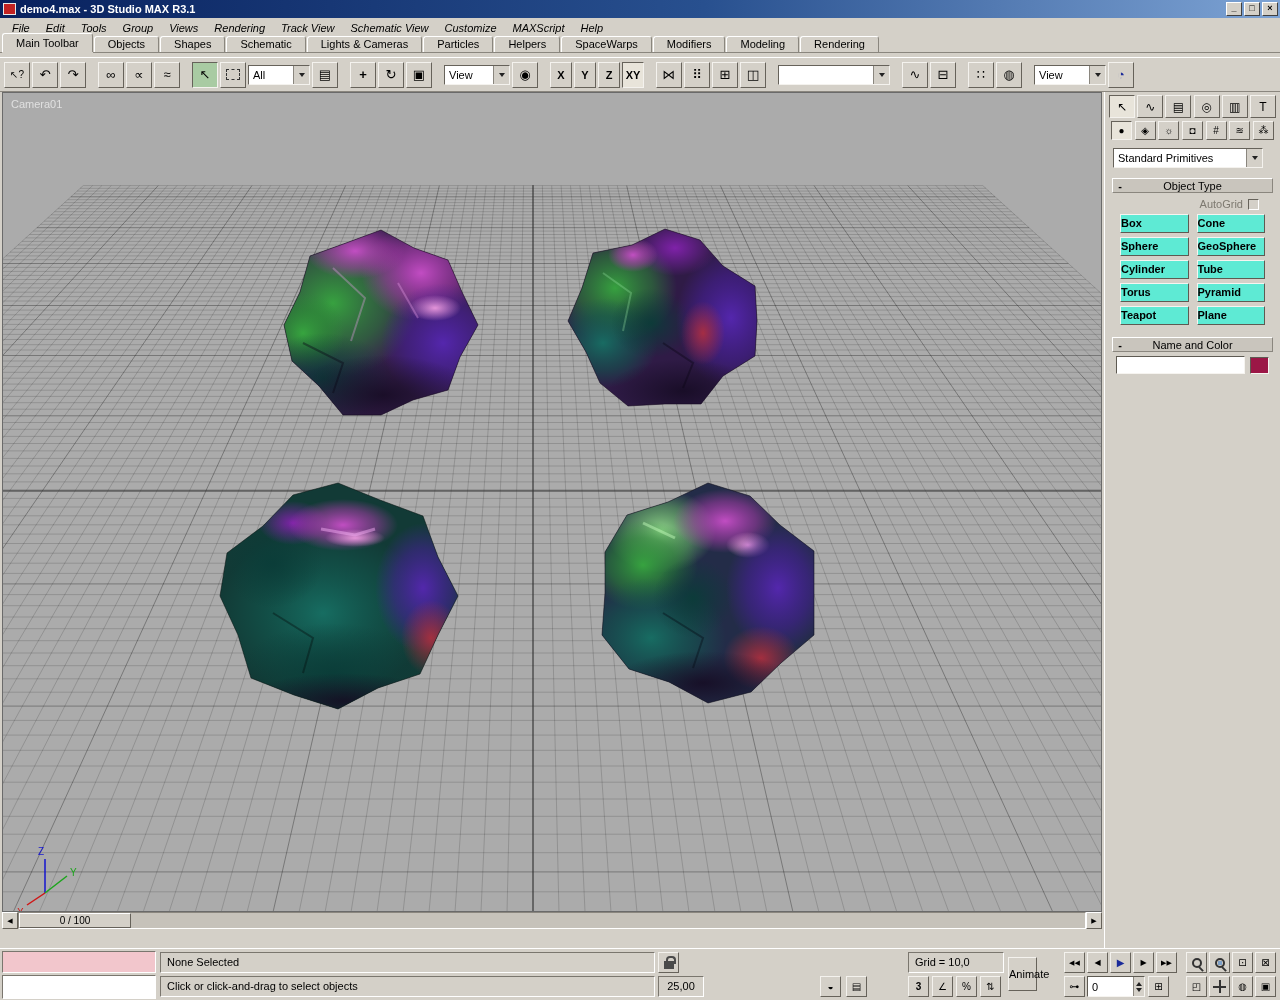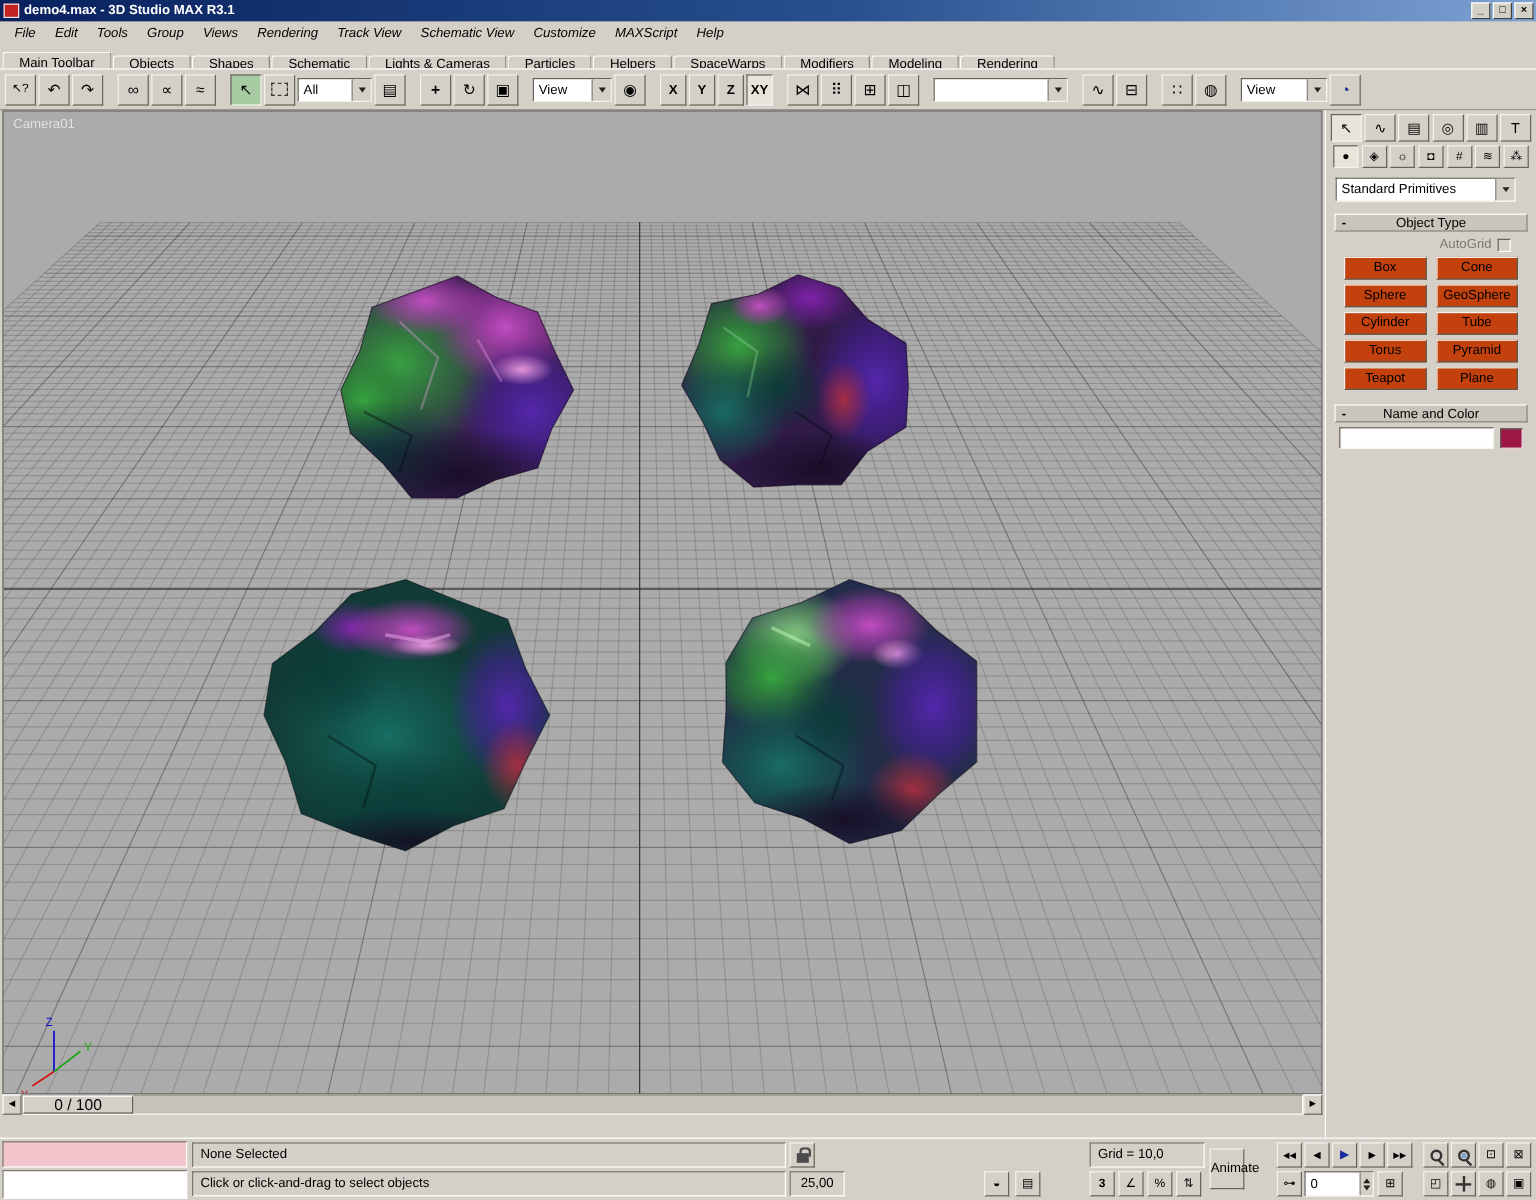--- a/index.html
+++ b/index.html
@@ -17,21 +17,21 @@
   .win-btn { width:16px; height:14px; background:#d4d0c8; border:1px solid;
     border-color:#fff #404040 #404040 #fff; font-size:9px; line-height:11px;
     text-align:center; font-weight:bold; }
 
   
   .menubar { position:absolute; left:0; top:18px; width:1280px; height:20px;
     background:#d4d0c8; display:flex; align-items:center; padding-left:4px; }
   .menu-item { padding:3px 8px;font-style:italic; }
 
   
-  .tabbar { position:absolute; left:0; top:44px; width:1280px; height:19px;
+  .tabbar { position:absolute; left:0; top:34px; width:1280px; height:19px;
     display:flex; align-items:flex-end; padding-left:2px; border-bottom:1px solid #8a867e; }
   .tab { height:16px; line-height:15px; padding:0 13px; margin-right:1px; background:#d4d0c8;
     border:1px solid #8a867e; border-bottom:none; border-top-color:#fff; border-left-color:#fff;
     border-radius:3px 3px 0 0; }
   .tab.active { height:19px; line-height:18px; background:#d4d0c8; box-shadow:0 1px 0 #d4d0c8; }
 
   
   .toolbar { position:absolute; left:0; top:57px; width:1280px; height:35px; background:#d4d0c8;
     border-top:1px solid #fff; border-bottom:1px solid #8a867e;
     display:flex; align-items:center; padding:0 4px; gap:2px; }
@@ -58,23 +58,23 @@
     background:#ababab; border:1px solid #6a6a6a; overflow:hidden; }
   .vp-label { position:absolute; left:8px; top:5px; color:#e0e0e0; font-size:11px; }
 
   
   .timeslider { position:absolute; left:2px; top:912px; width:1100px; height:17px;
     display:flex; background:#d4d0c8; }
   .ts-end { width:16px; height:17px; flex:none; background:#d4d0c8; border:1px solid;
     border-color:#fff #66625a #66625a #fff; font-size:7px; text-align:center; line-height:15px; }
   .ts-track { flex:1; position:relative; background:#c6c2ba; border:1px solid;
     border-color:#8a867e #fff #fff #8a867e; }
-  .ts-handle { position:absolute; left:0; top:0; width:92px; height:100%; background:#d4d0c8;
+  .ts-handle { position:absolute; left:0; top:0; width:112px; height:100%; background:#d4d0c8;
     border:1px solid; border-color:#fff #66625a #66625a #fff; text-align:center;
-    font-size:13px; line-height:13px; }
+    font-size:10px; line-height:13px; }
 
   
   .cmdpanel { position:absolute; left:1104px; top:92px; width:176px; height:856px;
     background:#d4d0c8; border-left:1px solid #fff; padding:3px 2px; }
   .cmd-tabs { display:flex; justify-content:space-between; padding:0 2px; }
   .cmd-tab { width:26px; height:23px; background:#d4d0c8; border:1px solid;
     border-color:#f4f2ee #66625a #66625a #f4f2ee; display:flex; align-items:center;
     justify-content:center; font-size:12px; }
   .cmd-tab.active { background:#e8e4da; border-color:#66625a #f4f2ee #f4f2ee #66625a; }
   .cmd-cats { display:flex; justify-content:space-between; padding:0 4px; margin-top:3px; }
@@ -87,22 +87,22 @@
   .rollout-header { height:15px; background:#c9c5bd; border:1px solid;
     border-color:#fff #8a867e #8a867e #fff; display:flex; align-items:center; }
   .ro-minus { width:14px; text-align:center; font-weight:bold; }
   .ro-title { flex:1; text-align:center; padding-right:14px; }
   .rollout-body { padding:4px 0 2px; }
   .autogrid { display:flex; justify-content:flex-end; align-items:center; gap:5px;
     padding:1px 14px 4px 0; color:#7d7970; }
   .checkbox { width:11px; height:11px; background:#d4d0c8; border:1px solid;
     border-color:#66625a #fff #fff #66625a; }
   .obj-grid { display:grid; grid-template-columns:1fr 1fr; gap:4px 8px; padding:0 8px; }
-  .cmd-btn { height:19px; background:#c2410c; border:1px solid;
-    border-color:#f6f4f0 #5e5a52 #5e5a52 #f6f4f0; text-align:center; line-height:17px; }
+  .cmd-btn { height:19px; background:#5eead4; border:1px solid;
+    border-color:#f6f4f0 #5e5a52 #5e5a52 #f6f4f0; line-height:17px;font-weight:bold; }
   .nc-body { display:flex; gap:5px; padding:4px 4px 2px; align-items:center; }
   .name-input { flex:1; height:18px; background:#fff; border:1px solid;
     border-color:#5e5a52 #f6f4f0 #f6f4f0 #5e5a52; }
   .color-swatch { width:19px; height:17px; border:1px solid;
     border-color:#5e5a52 #f6f4f0 #f6f4f0 #5e5a52; }
 
   
   .statusbar { position:absolute; left:0; top:948px; width:1280px; height:52px;
     background:#d4d0c8; border-top:1px solid #fff; }
   .abs { position:absolute; }

